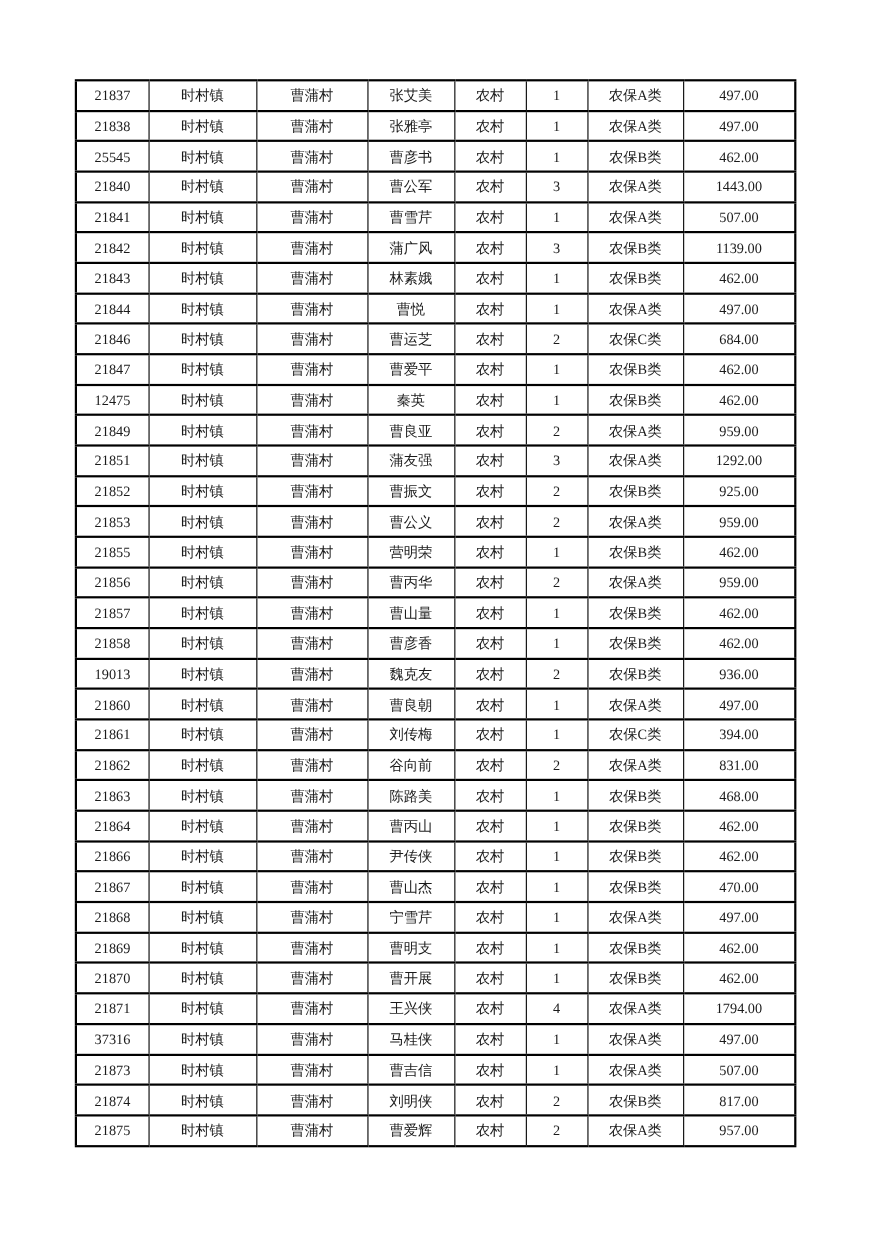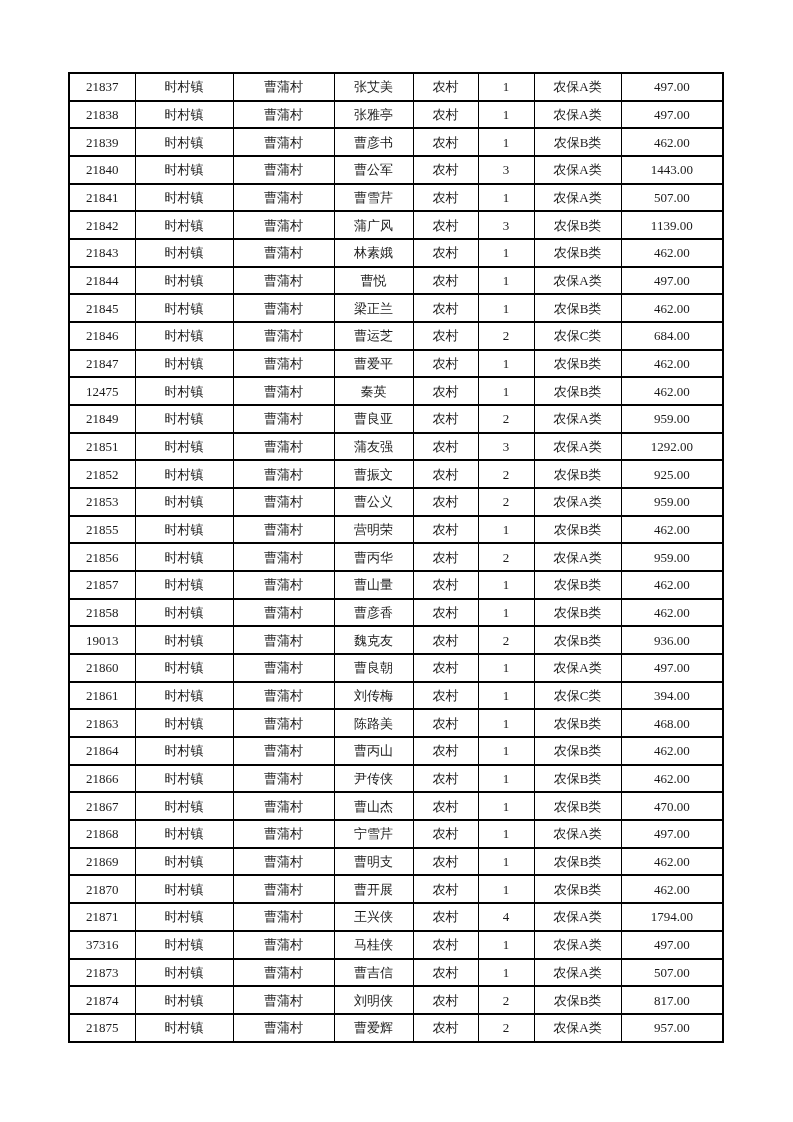--- a/index.html
+++ b/index.html
@@ -79,21 +79,21 @@
           <td>21838</td>
           <td>时村镇</td>
           <td>曹蒲村</td>
           <td>张雅亭</td>
           <td>农村</td>
           <td>1</td>
           <td>农保A类</td>
           <td>497.00</td>
         </tr>
         <tr>
-          <td>21839</td>
+          <td>25545</td>
           <td>时村镇</td>
           <td>曹蒲村</td>
           <td>曹彦书</td>
           <td>农村</td>
           <td>1</td>
           <td>农保B类</td>
           <td>462.00</td>
         </tr>
         <tr>
           <td>21840</td>
@@ -137,30 +137,20 @@
         </tr>
         <tr>
           <td>21844</td>
           <td>时村镇</td>
           <td>曹蒲村</td>
           <td>曹悦</td>
           <td>农村</td>
           <td>1</td>
           <td>农保A类</td>
           <td>497.00</td>
-        </tr>
-        <tr>
-          <td>21845</td>
-          <td>时村镇</td>
-          <td>曹蒲村</td>
-          <td>梁正兰</td>
-          <td>农村</td>
-          <td>1</td>
-          <td>农保B类</td>
-          <td>462.00</td>
         </tr>
         <tr>
           <td>21846</td>
           <td>时村镇</td>
           <td>曹蒲村</td>
           <td>曹运芝</td>
           <td>农村</td>
           <td>2</td>
           <td>农保C类</td>
           <td>684.00</td>
@@ -287,20 +277,30 @@
         </tr>
         <tr>
           <td>21861</td>
           <td>时村镇</td>
           <td>曹蒲村</td>
           <td>刘传梅</td>
           <td>农村</td>
           <td>1</td>
           <td>农保C类</td>
           <td>394.00</td>
+        </tr>
+        <tr>
+          <td>21862</td>
+          <td>时村镇</td>
+          <td>曹蒲村</td>
+          <td>谷向前</td>
+          <td>农村</td>
+          <td>2</td>
+          <td>农保A类</td>
+          <td>831.00</td>
         </tr>
         <tr>
           <td>21863</td>
           <td>时村镇</td>
           <td>曹蒲村</td>
           <td>陈路美</td>
           <td>农村</td>
           <td>1</td>
           <td>农保B类</td>
           <td>468.00</td>

